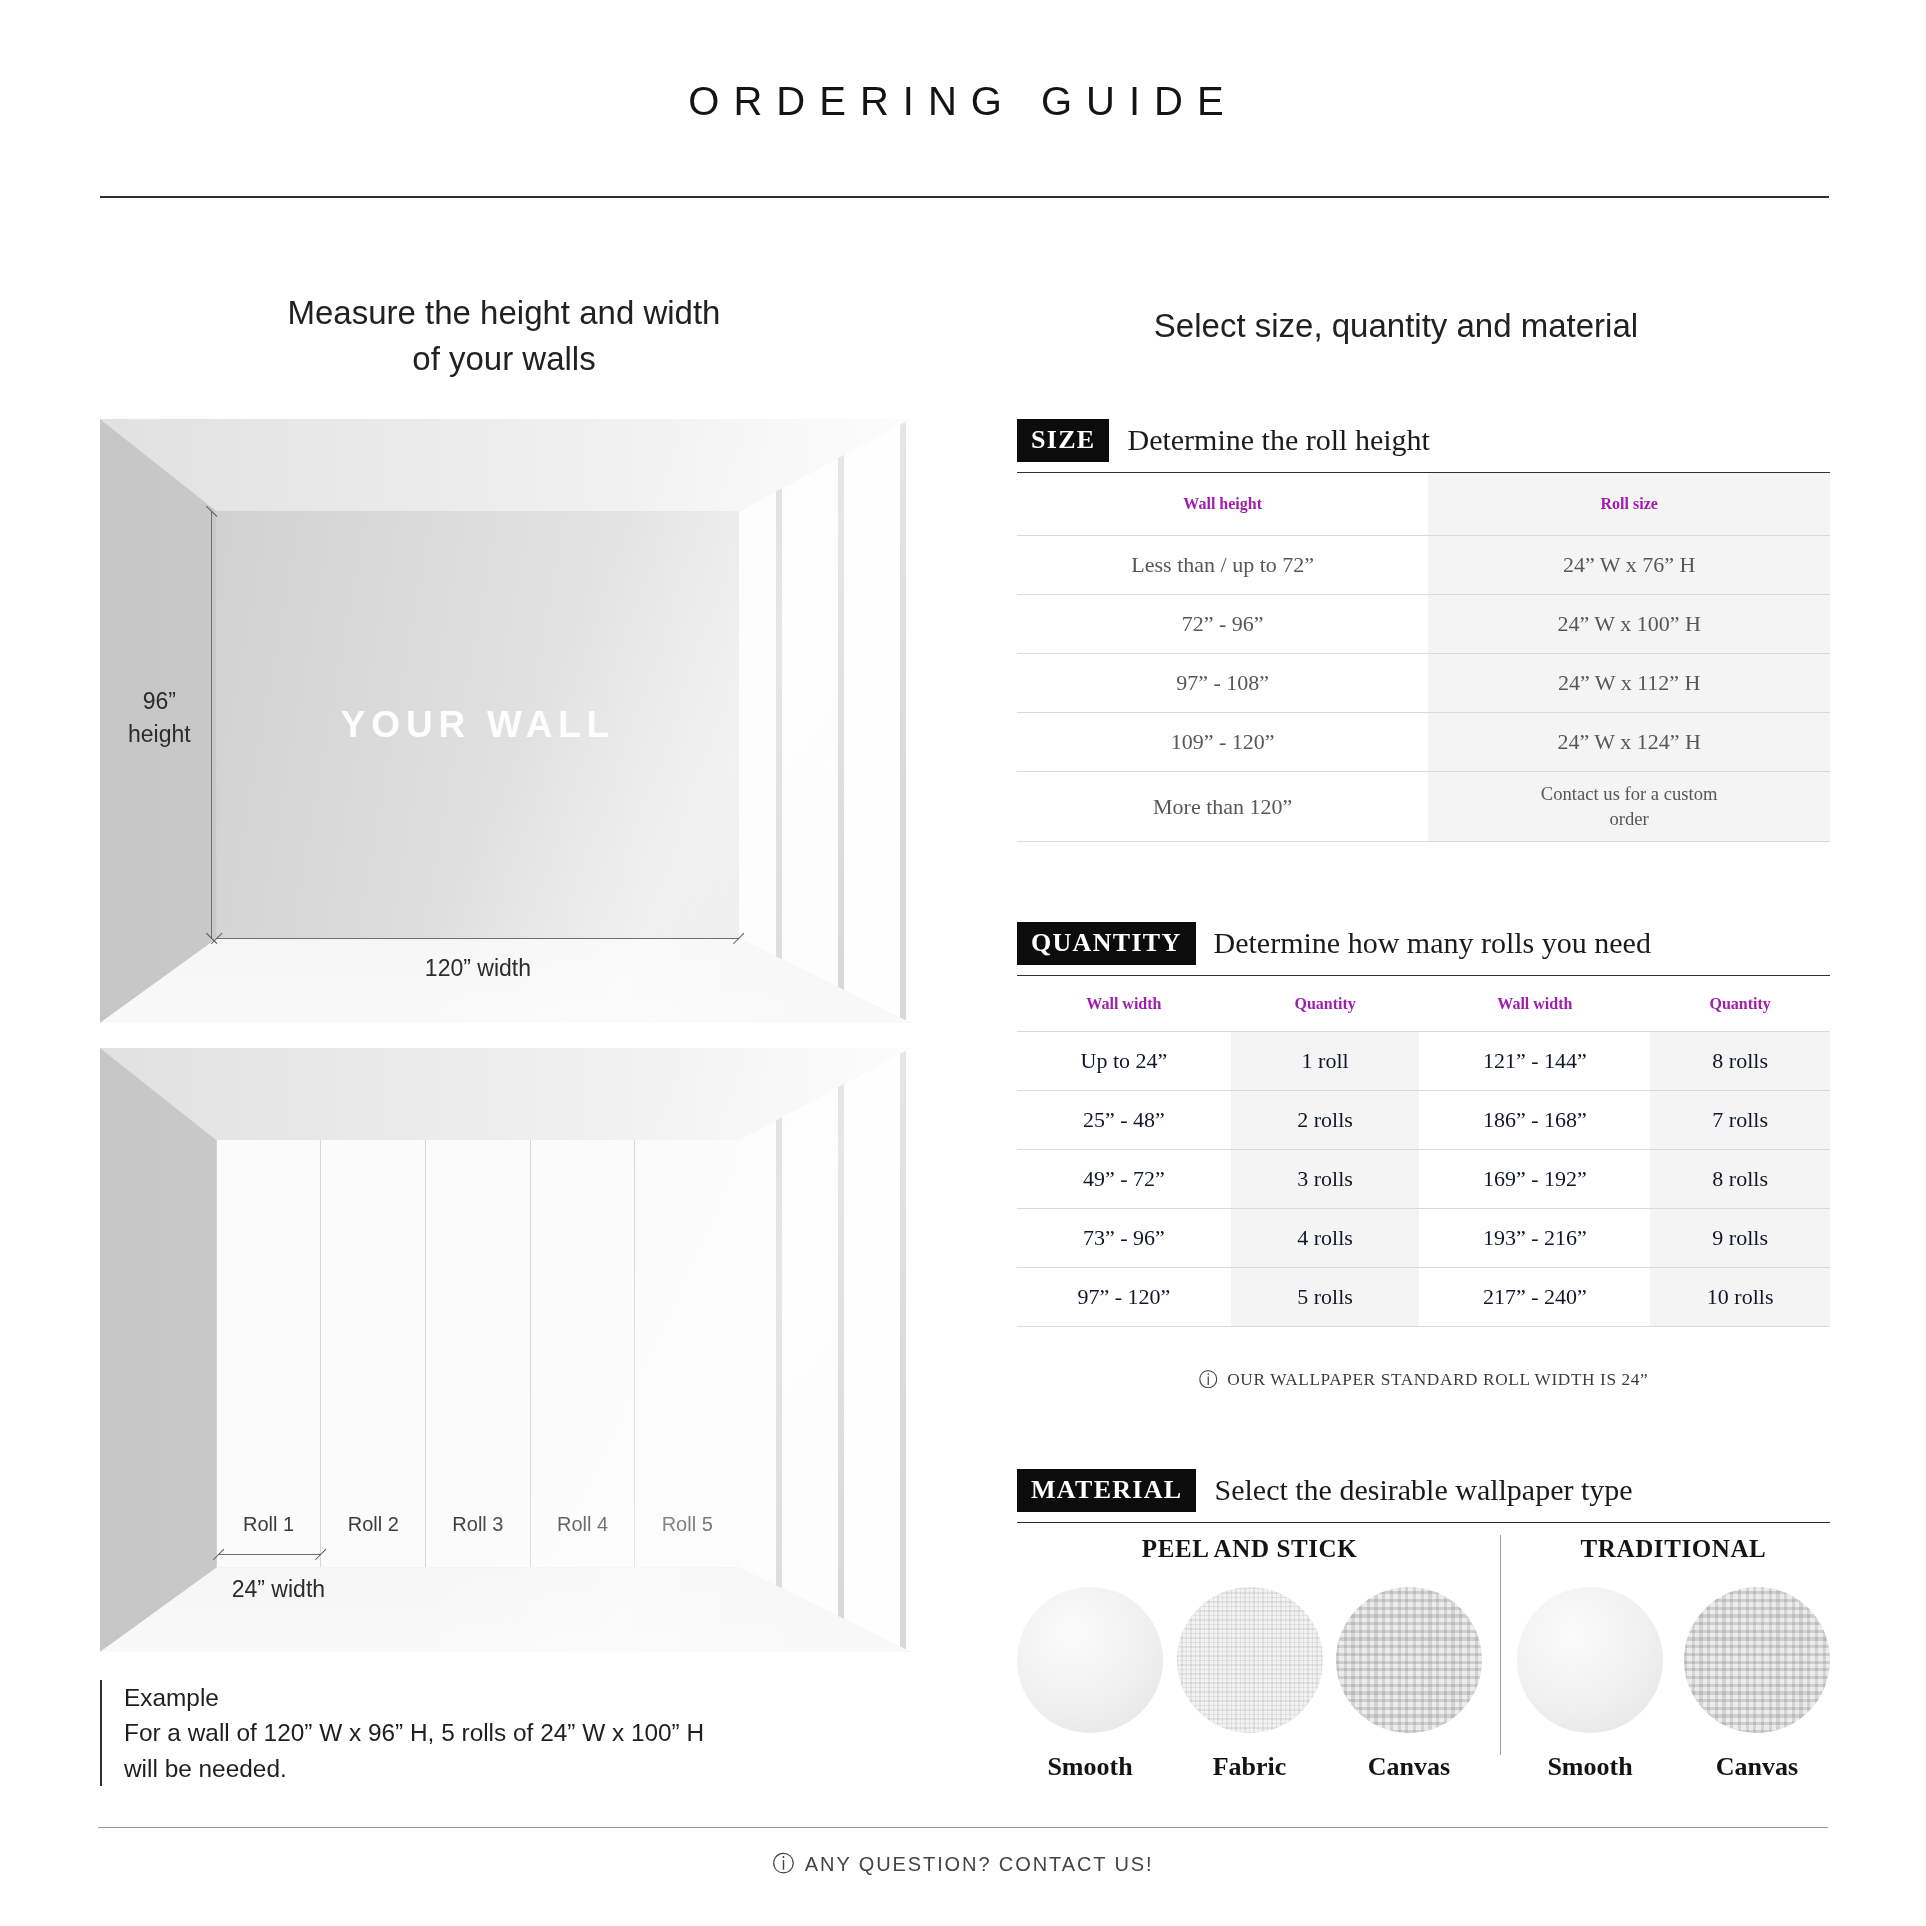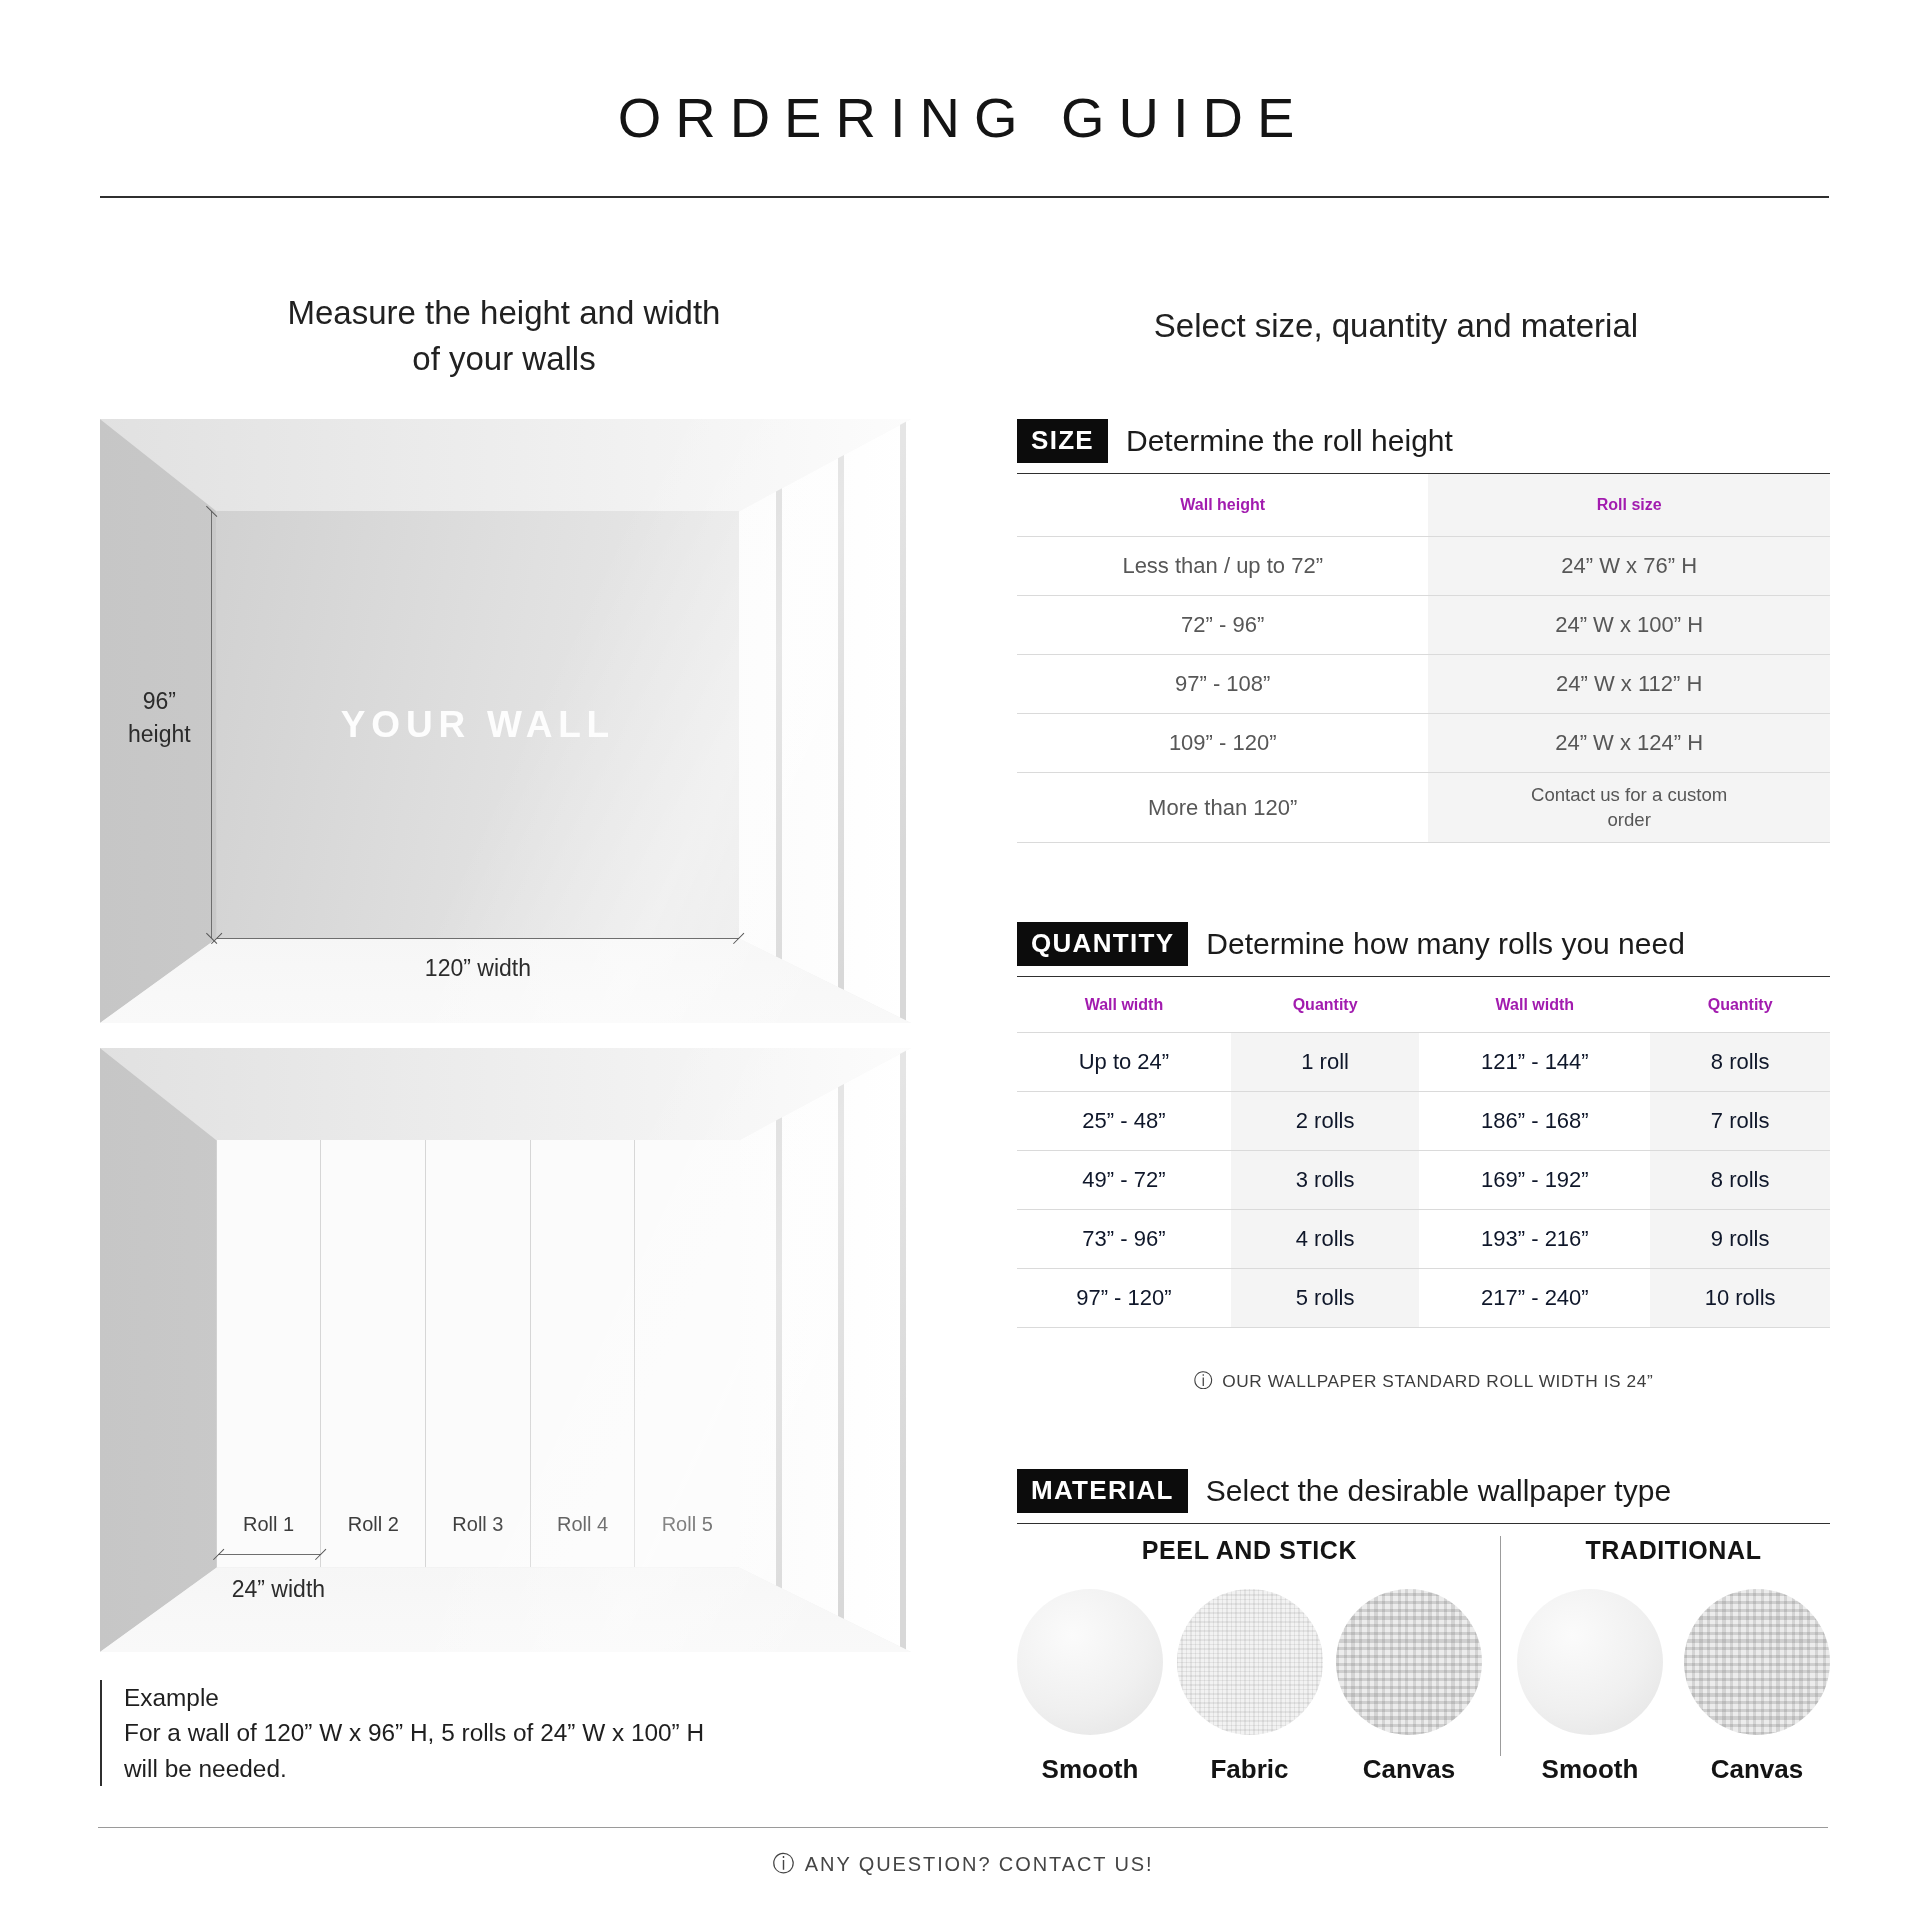--- a/index.html
+++ b/index.html
@@ -4,22 +4,22 @@
 <style>
   * { margin:0; padding:0; box-sizing:border-box; }
   html,body { background:#ffffff; }
   .page {
     position:relative; width:1926px; height:1926px; background:#ffffff;
     font-family:"Liberation Sans", sans-serif; color:#1d1d1d; overflow:hidden;
   }
 
   
   .page-title {
-    position:absolute; top:85px; left:0; width:100%;
-    text-align:center; font-size:56px; letter-spacing:14px;
+    position:absolute; top:79px; left:0; width:100%;
+    text-align:center; font-size:40px; letter-spacing:14px;
     font-weight:500; color:#141414;
   }
   .title-rule { position:absolute; top:196px; left:100px; width:1729px; height:1.9px; background:#2f2f2f; }
 
   
   .col-heading { position:absolute; text-align:center; font-size:33px; line-height:1.4; font-weight:500; color:#212121; }
   #left-heading  { top:290px; left:135px;  width:738px; }
   #right-heading { top:303px; left:1017px; width:758px; }
 
   
@@ -65,21 +65,21 @@
   .width-label-2 { position:absolute; left:11%; width:22%; top:87.4%; text-align:center; font-size:23px; color:#2c2c2c; }
 
   
   #example {
     position:absolute; left:100px; top:1680px; width:738px;
     border-left:2.6px solid #2f2f2f; padding-left:22px;
     font-size:24.4px; line-height:1.45; color:#1f1f1f;
   }
 
   
-  .section { position:absolute; left:1017px; width:813px; }
+  .section { position:absolute; left:1017px; width:813px;font-family:Liberation Serif, serif; }
   #size-section     { top:419px; }
   #quantity-section { top:922px; }
   #material-section { top:1469px; }
   .section-header { display:flex; align-items:center; gap:18px; border-bottom:1.9px solid #2f2f2f; padding-bottom:10.3px; }
   .badge { background:#0c0c0c; color:#ffffff; font-weight:bold; font-size:26px; letter-spacing:1.3px; padding:6.4px 14px; white-space:nowrap; }
   .section-sub { font-size:30px; color:#1b1b1b; white-space:nowrap; }
 
   
   .trow { display:flex; align-items:stretch; border-bottom:1.3px solid #dadada; }
   .tcell { display:flex; align-items:center; justify-content:center; text-align:center; }

